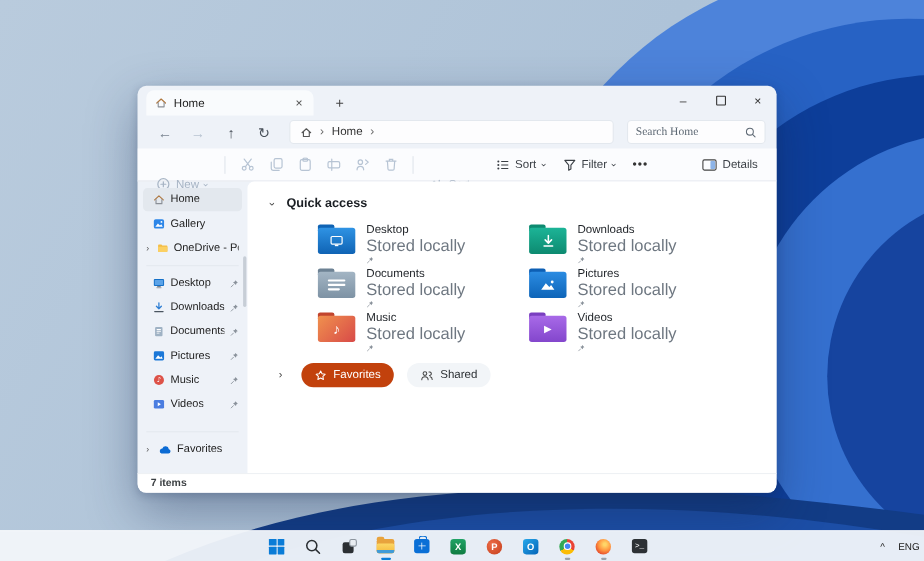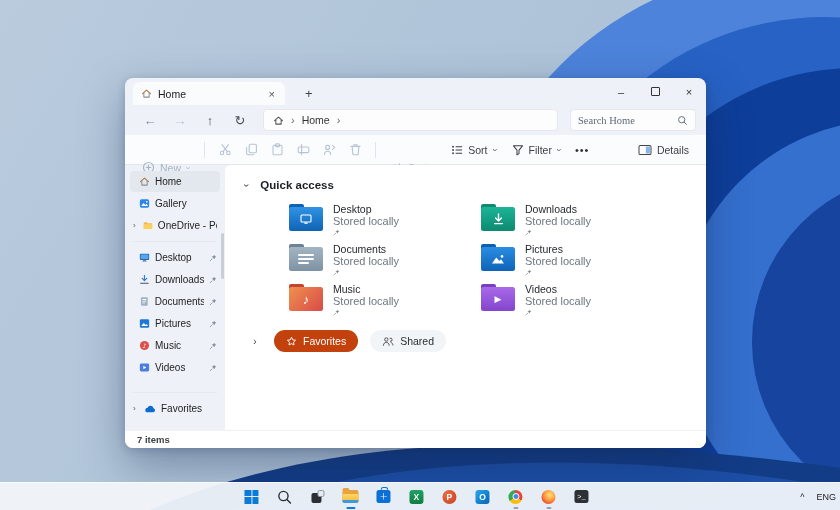--- a/index.html
+++ b/index.html
@@ -70,21 +70,21 @@
   .qa-chev { font-size:10px; transform:rotate(90deg); display:inline-block; color:#444; font-weight:normal; }
 
   .tiles { margin:12px 0 0 44px; display:grid; grid-template-columns:192px 192px; row-gap:9px; }
   .tile { display:flex; gap:10px; height:31px; }
   .tfold { width:34px; height:27px; position:relative; flex-shrink:0; margin-top:1px; }
   .tf-tab { position:absolute; top:0; left:0; width:15px; height:6px; border-radius:2px 2px 0 0; }
   .tf-body { position:absolute; top:3px; left:0; width:34px; height:24px; border-radius:2.5px;
     display:flex; align-items:center; justify-content:center; color:#fff; }
   .tile-meta { display:flex; flex-direction:column; line-height:1.15; }
   .tile-name { font-size:10.5px; color:#1f2328; }
-  .tile-status { font-size:11px; color:#6e7781; }
+  .tile-status { font-size:15px; color:#6e7781; }
   .tile-pin { margin-top:1px; display:flex; }
 
   .fold-desktop .tf-tab { background:#0f63b4; } .fold-desktop .tf-body { background:linear-gradient(#2f93e4,#0f63b4); }
   .fold-downloads .tf-tab { background:#0d8a70; } .fold-downloads .tf-body { background:linear-gradient(#1cb497,#0d8a70); }
   .fold-documents .tf-tab { background:#6d8294; } .fold-documents .tf-body { background:linear-gradient(#a3b5c4,#7d92a4); }
   .fold-pictures .tf-tab { background:#0d5fb4; } .fold-pictures .tf-body { background:linear-gradient(#2b8ce2,#0d64b8); }
   .fold-music .tf-tab { background:#c2452e; } .fold-music .tf-body { background:linear-gradient(135deg,#f0914e,#d84a48); font-size:13px; }
   .fold-videos .tf-tab { background:#7a3fc0; } .fold-videos .tf-body { background:linear-gradient(#a86ae8,#8346cc); font-size:9px; }
   .doc-lines { width:16px; height:10px; display:flex; flex-direction:column; justify-content:space-between; }
   .doc-lines i { display:block; height:1.8px; background:#fff; border-radius:1px; }

